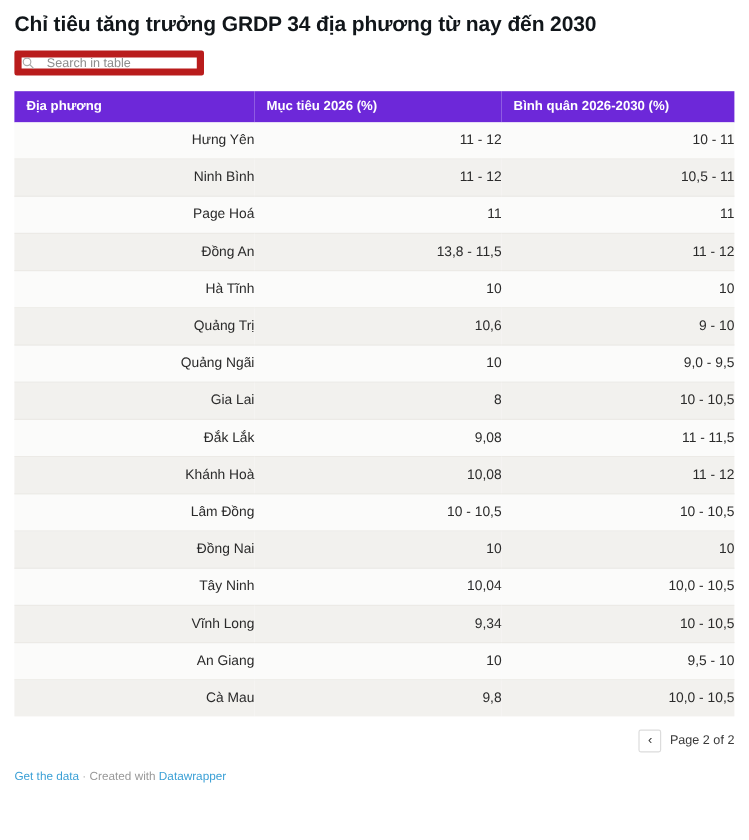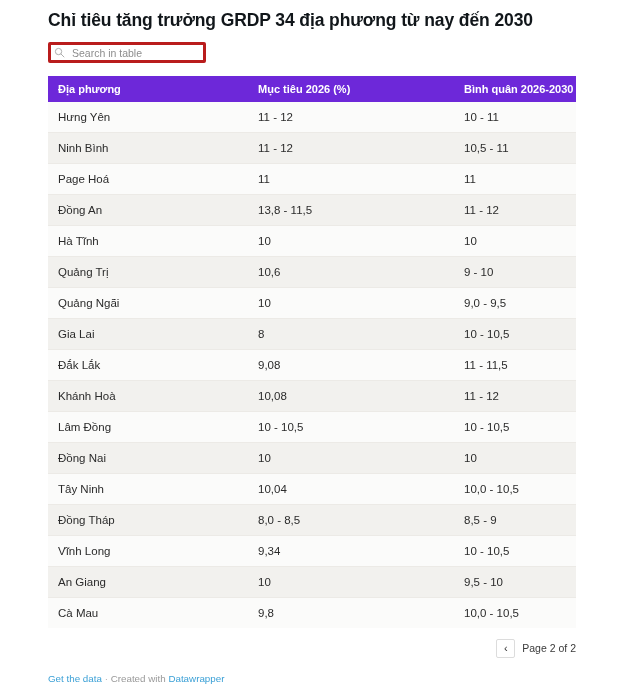--- a/index.html
+++ b/index.html
@@ -13,21 +13,21 @@
     font-family: "Liberation Sans", sans-serif;
     color: #1a1a1a;
     -webkit-font-smoothing: antialiased;
     overflow: hidden;
   }
   .page {
     position: relative;
     width: 624px;
     height: 700px;
     box-sizing: border-box;
-    padding: 0 48px;
+    padding: 0 12px;
   }
 
   
   .title {
     margin: 0;
     padding-top: 8px;
     font-size: 17.5px;
     font-weight: bold;
     line-height: 24px;
     letter-spacing: -0.1px;
@@ -38,21 +38,21 @@
   .search-wrap {
     margin-top: 10px;
     position: relative;
     width: 158px;
     height: 21px;
   }
   .search-box {
     box-sizing: border-box;
     width: 158px;
     height: 21px;
-    border: 3px solid #b91c1c;
+    border: 6px solid #b91c1c;
     border-radius: 2px;
     background: #ffffff;
     padding: 0 4px 0 21px;
     font-family: "Liberation Sans", sans-serif;
     font-size: 10.5px;
     color: #333333;
     outline: none;
   }
   .search-box::placeholder { color: #8d8d8d; }
   .search-icon {
@@ -88,20 +88,21 @@
   table.data-table th.c2 { width: 196px; }
   table.data-table th.c3 { width: auto; }
   table.data-table td {
     height: 30px;
     padding: 0 0 0 10px;
     vertical-align: middle;
     color: #2b2b2b;
     font-size: 11.5px;
     border-top: 1px solid #eceae6;
     white-space: nowrap;
+    text-align: right;
   }
   table.data-table tbody tr:nth-child(odd)  td { background: #fbfbfa; }
   table.data-table tbody tr:nth-child(even) td { background: #f2f1ee; }
   table.data-table tbody tr:first-child td { border-top: none; }
 
   
   .pagination {
     margin-top: 10px;
     display: flex;
     align-items: center;
@@ -237,25 +238,20 @@
             <td>Đồng Nai</td>
             <td>10</td>
             <td>10</td>
           </tr>
           <tr>
             <td>Tây Ninh</td>
             <td>10,04</td>
             <td>10,0 - 10,5</td>
           </tr>
           <tr>
-            <td>Đồng Tháp</td>
-            <td>8,0 - 8,5</td>
-            <td>8,5 - 9</td>
-          </tr>
-          <tr>
             <td>Vĩnh Long</td>
             <td>9,34</td>
             <td>10 - 10,5</td>
           </tr>
           <tr>
             <td>An Giang</td>
             <td>10</td>
             <td>9,5 - 10</td>
           </tr>
           <tr>

